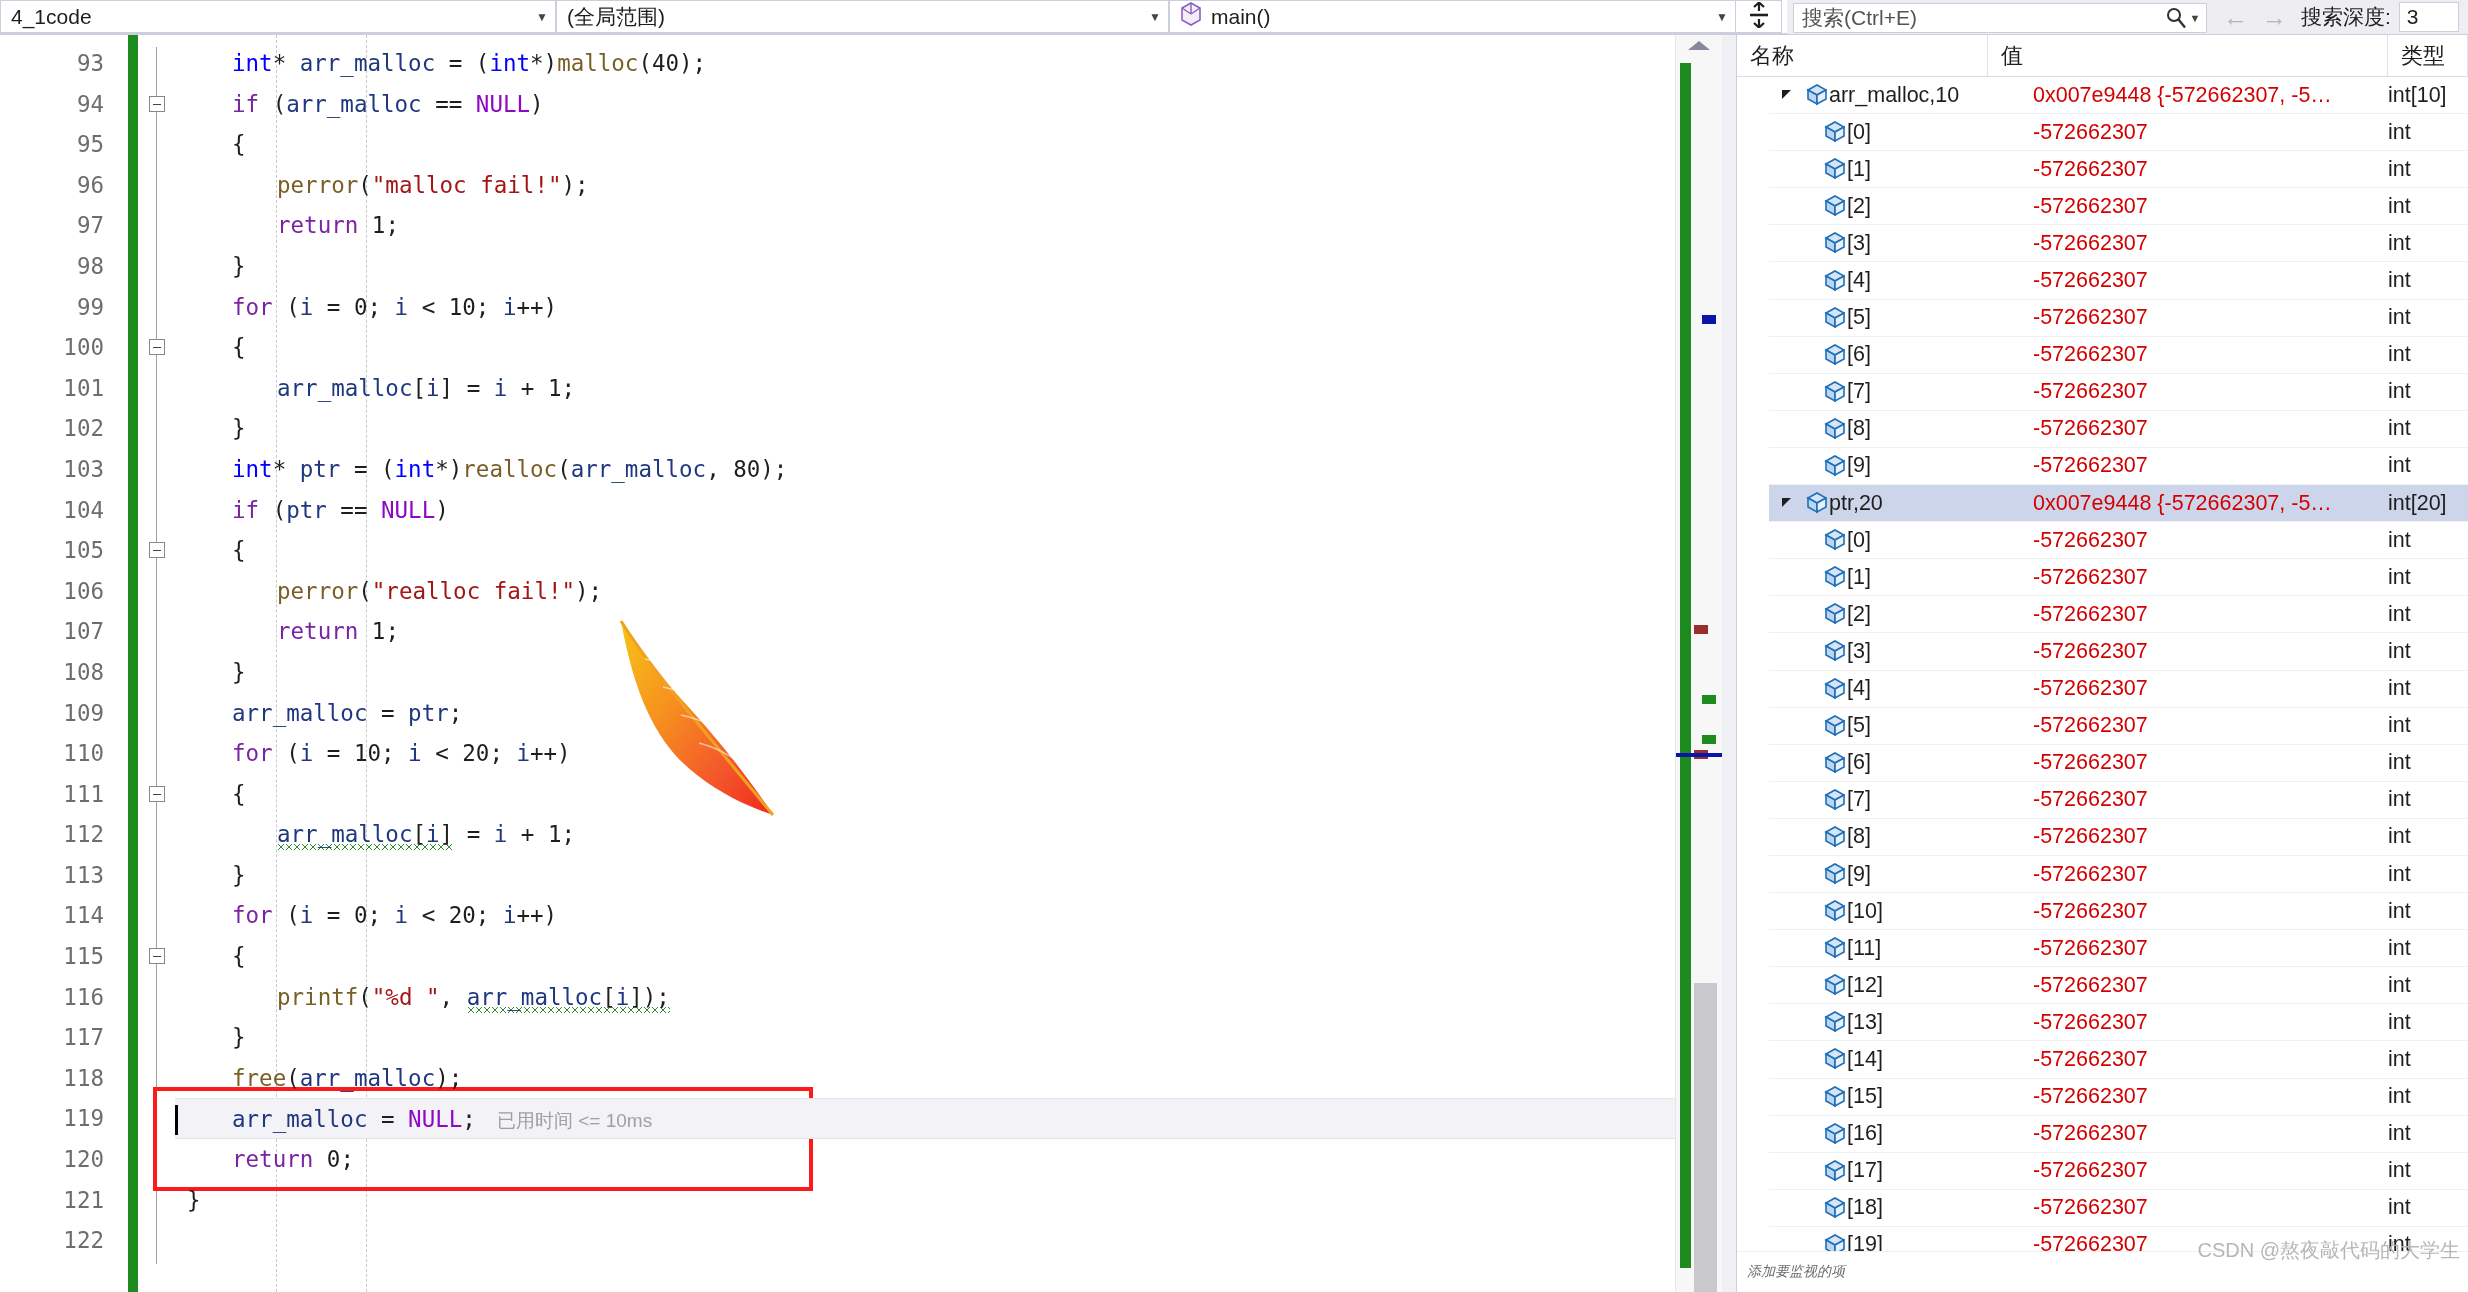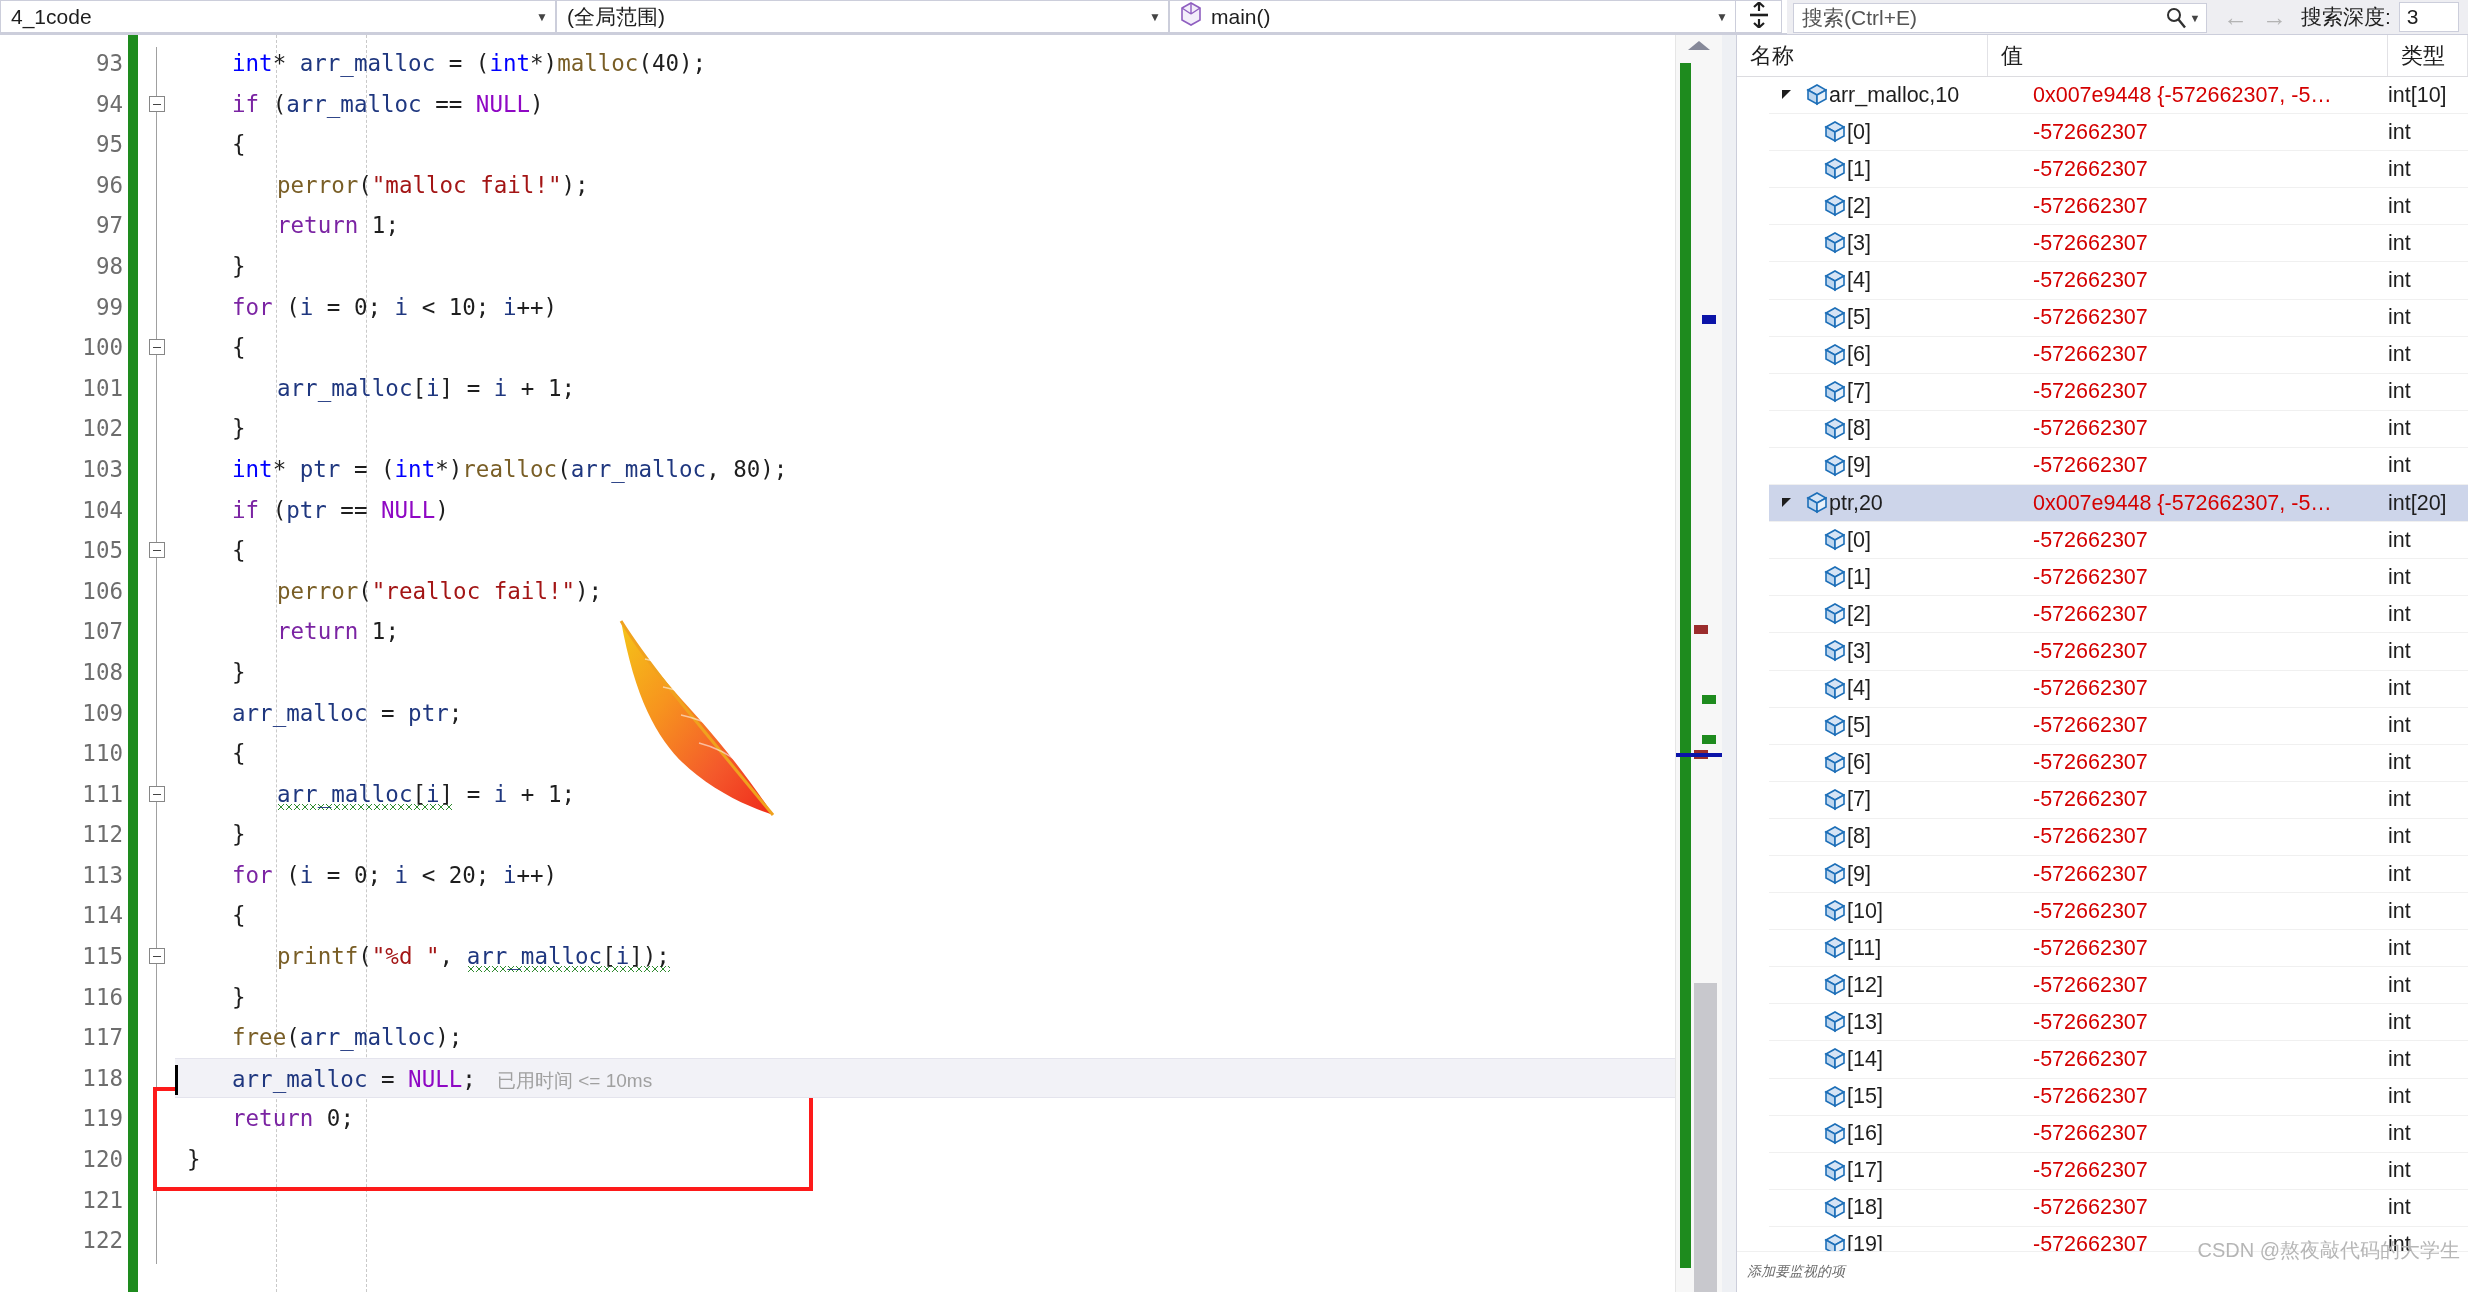--- a/index.html
+++ b/index.html
@@ -44,21 +44,21 @@
     display:flex;align-items:center;padding-left:7px;box-sizing:border-box;
     font-size:21px;color:#1e1e1e;overflow:hidden;
   }
 
   
   .bodyrow{flex:1;display:flex;min-height:0;}
 
   
   .editor{position:relative;flex:0 0 1736px;background:#ffffff;display:flex;overflow:hidden;}
   .gutter-nums{
-    flex:0 0 128px;text-align:right;padding-right:5px;box-sizing:border-box;
+    flex:0 0 128px;text-align:right;padding-right:24px;box-sizing:border-box;
     font-family:"DejaVu Sans Mono", monospace;font-size:22.5px;color:#2b91af;
     color:#6d6d6d;padding-top:8px;
   }
   .gutter-nums .ln{height:40.6px;line-height:40.6px;letter-spacing:0px;}
   .changebar{flex:0 0 10px;background:#ffffff;position:relative;}
   .changebar .green{position:absolute;left:0;top:0;width:10px;height:1262px;background:#1e8b1e;}
   .outline{
     flex:0 0 37px;position:relative;padding-top:8px;box-sizing:border-box;
   }
   .outline .vline{position:absolute;left:18px;top:12px;bottom:28px;width:1px;background:#a0a0a0;}
@@ -264,20 +264,21 @@
           <div class="line" style="padding-left: 57px;"><span class="p">{</span></div>
           <div class="line" style="padding-left: 102px;"><span class="id">arr_malloc</span><span class="p">[</span><span class="id">i</span><span class="p">] = </span><span class="id">i</span><span class="p"> + </span><span class="num">1</span><span class="p">;</span></div>
           <div class="line" style="padding-left: 57px;"><span class="p">}</span></div>
           <div class="line" style="padding-left: 57px;"><span class="k">int</span><span class="p">* </span><span class="id">ptr</span><span class="p"> = (</span><span class="k">int</span><span class="p">*)</span><span class="fn">realloc</span><span class="p">(</span><span class="id">arr_malloc</span><span class="p">, </span><span class="num">80</span><span class="p">);</span></div>
           <div class="line" style="padding-left: 57px;"><span class="kc">if</span><span class="p"> (</span><span class="id">ptr</span><span class="p"> == </span><span class="mac">NULL</span><span class="p">)</span></div>
           <div class="line" style="padding-left: 57px;"><span class="p">{</span></div>
           <div class="line" style="padding-left: 102px;"><span class="fn">perror</span><span class="p">(</span><span class="str">"realloc fail!"</span><span class="p">);</span></div>
           <div class="line" style="padding-left: 102px;"><span class="kc">return</span><span class="p"> </span><span class="num">1</span><span class="p">;</span></div>
           <div class="line" style="padding-left: 57px;"><span class="p">}</span></div>
           <div class="line" style="padding-left: 57px;"><span class="id">arr_malloc</span><span class="p"> = </span><span class="id">ptr</span><span class="p">;</span></div>
+          <div class="line" style="padding-left: 57px;"><span class="kc">for</span><span class="p"> (</span><span class="id">i</span><span class="p"> = </span><span class="num">10</span><span class="p">; </span><span class="id">i</span><span class="p"> &lt; </span><span class="num">20</span><span class="p">; </span><span class="id">i</span><span class="p">++)</span></div>
           <div class="line" style="padding-left: 57px;"><span class="p">{</span></div>
           <div class="line" style="padding-left: 102px;"><span class="squig"><span class="id">arr_malloc</span><span class="p">[</span><span class="id">i</span><span class="p">]</span></span><span class="p"> = </span><span class="id">i</span><span class="p"> + </span><span class="num">1</span><span class="p">;</span></div>
           <div class="line" style="padding-left: 57px;"><span class="p">}</span></div>
           <div class="line" style="padding-left: 57px;"><span class="kc">for</span><span class="p"> (</span><span class="id">i</span><span class="p"> = </span><span class="num">0</span><span class="p">; </span><span class="id">i</span><span class="p"> &lt; </span><span class="num">20</span><span class="p">; </span><span class="id">i</span><span class="p">++)</span></div>
           <div class="line" style="padding-left: 57px;"><span class="p">{</span></div>
           <div class="line" style="padding-left: 102px;"><span class="fn">printf</span><span class="p">(</span><span class="str">"%d "</span><span class="p">, </span><span class="squig"><span class="id">arr_malloc</span><span class="p">[</span><span class="id">i</span><span class="p">]);</span></span></div>
           <div class="line" style="padding-left: 57px;"><span class="p">}</span></div>
           <div class="line" style="padding-left: 57px;"><span class="fn">free</span><span class="p">(</span><span class="id">arr_malloc</span><span class="p">);</span></div>
           <div class="line cur" style="padding-left: 57px;"><span class="id">arr_malloc</span><span class="p"> = </span><span class="mac">NULL</span><span class="p">;</span><span class="caretbar"></span><span class="elapsed">    已用时间 &lt;= 10ms</span></div>
           <div class="line" style="padding-left: 57px;"><span class="kc">return</span><span class="p"> </span><span class="num">0</span><span class="p">;</span></div>

